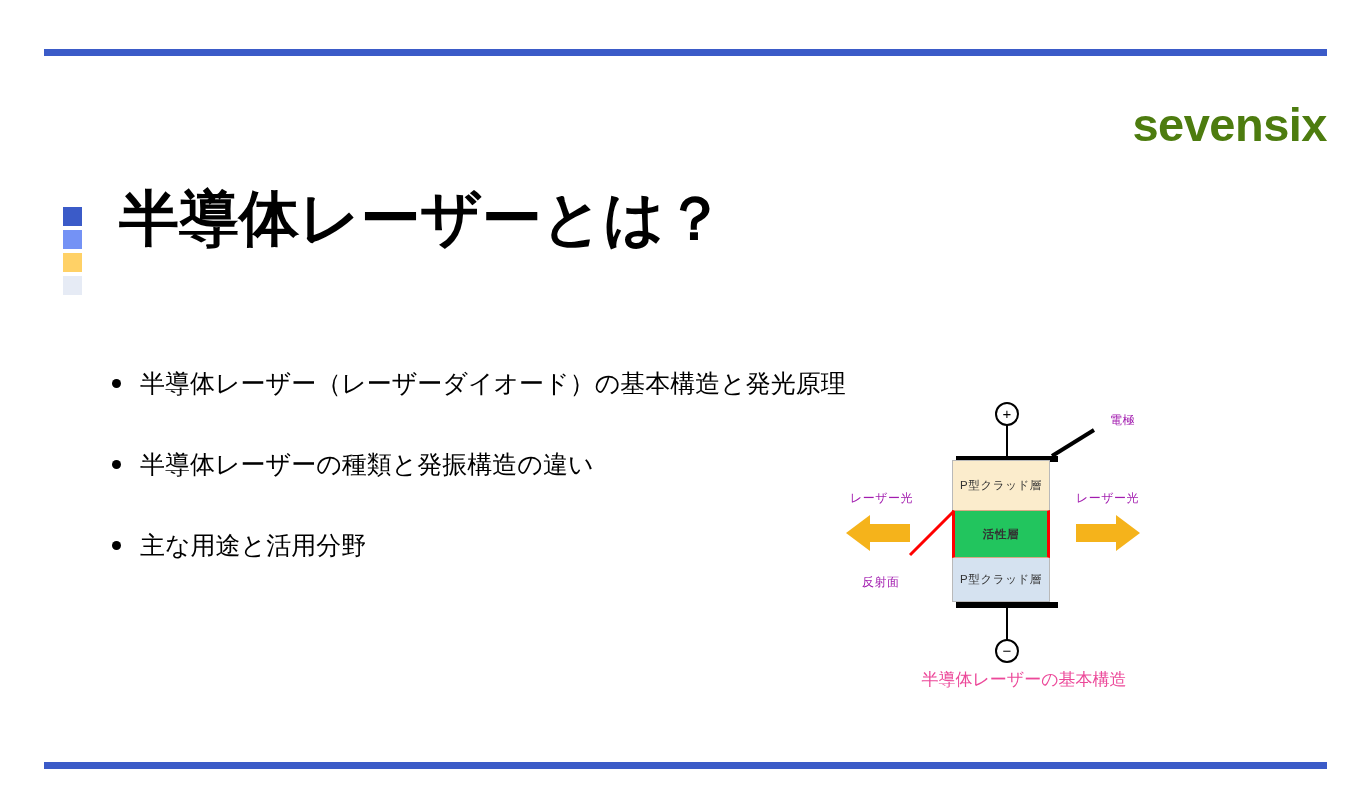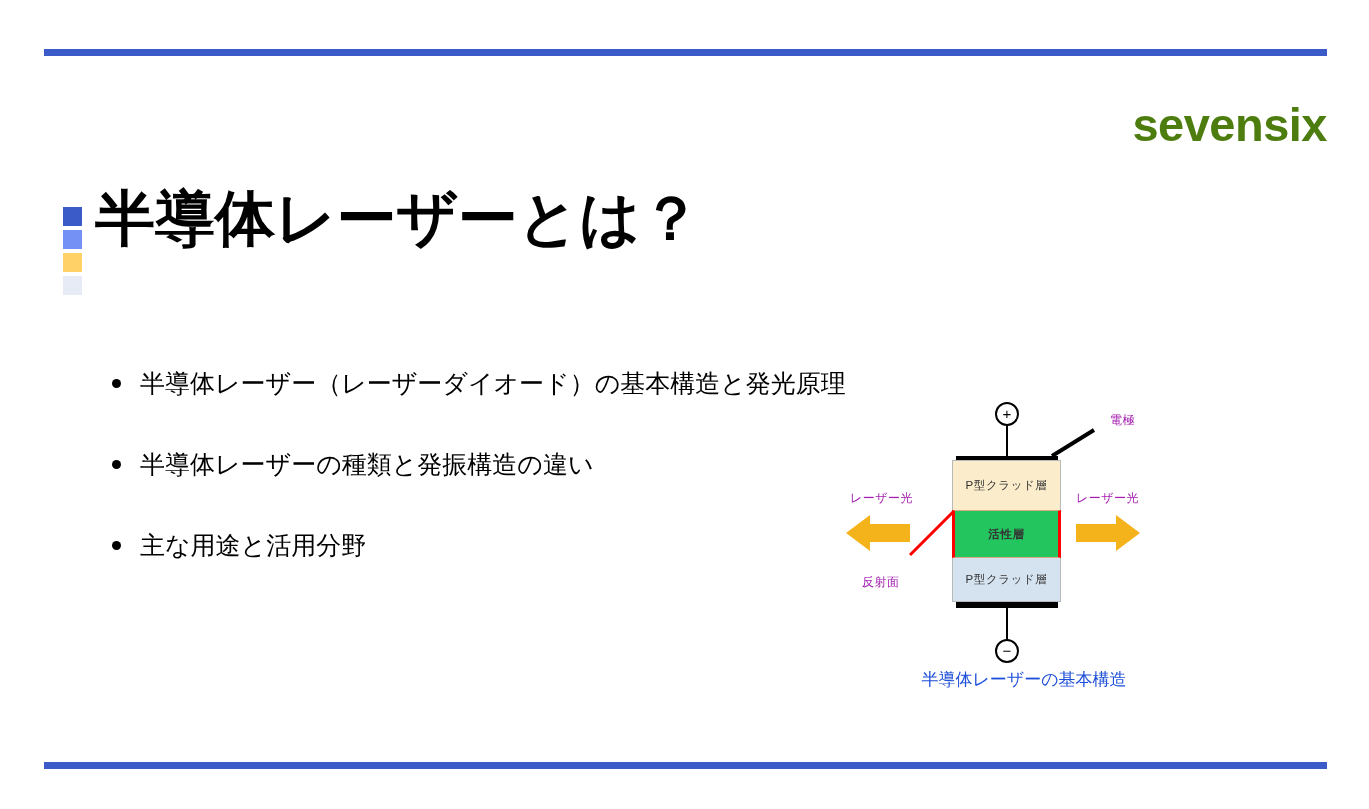--- a/index.html
+++ b/index.html
@@ -63,20 +63,21 @@
     width: 19px;
     height: 19px;
   }
   .title-text {
     font-size: 60px;
     font-weight: bold;
     line-height: 1.12;
     color: #000000;
     white-space: nowrap;
     letter-spacing: 0px;
+    margin-left: 24px;
   }
 
   
   .bullets {
     position: absolute;
     left: 108px;
     top: 321px;
     margin: 0;
     padding: 0;
     list-style: none;
@@ -110,21 +111,21 @@
     height: 300px;
   }
   .fig-stack {
     position: absolute;
     left: 114px;
     top: 64px;
     width: 110px;
   }
   .layer {
     box-sizing: border-box;
-    width: 109px;
+    width: 98px;
     display: flex;
     align-items: center;
     justify-content: center;
     font-size: 11.5px;
     color: #333333;
     letter-spacing: 0.6px;
     font-family: "Liberation Sans", "DejaVu Sans", sans-serif;
   }
   .layer-p {
     height: 50px;
@@ -220,21 +221,21 @@
   .label-electrode   { left: 272px; top: 16px; }
   .label-reflect     { left: 24px;  top: 178px; text-align: center; }
 
   .fig-caption {
     position: absolute;
     left: 0;
     top: 272px;
     width: 372px;
     text-align: center;
     font-size: 17px;
-    color: #1d4ed8;
+    color: #ec4899;
     white-space: nowrap;
   }
 </style>
 </head>
 <body>
 
 <div class="slide">
 
   <div class="rule rule-top"></div>
   <div class="rule rule-bottom"></div>

